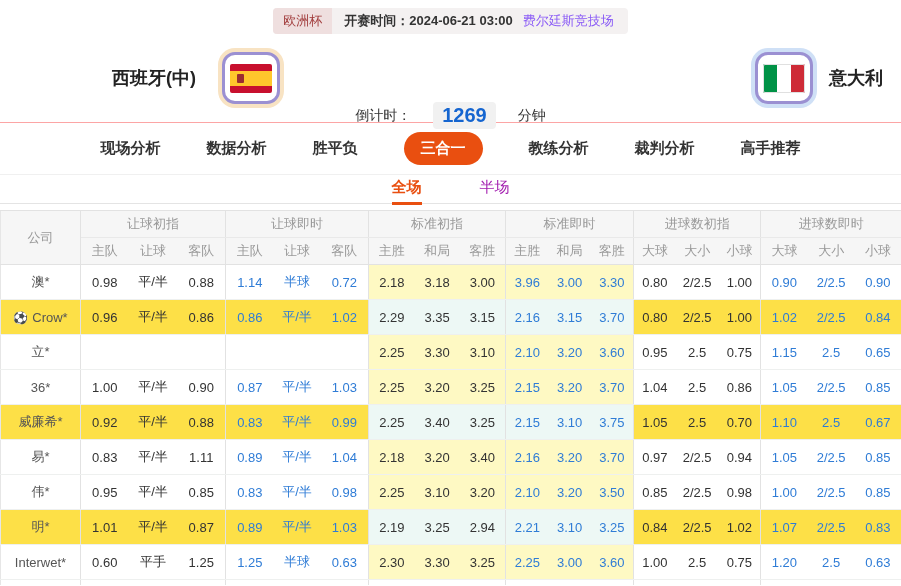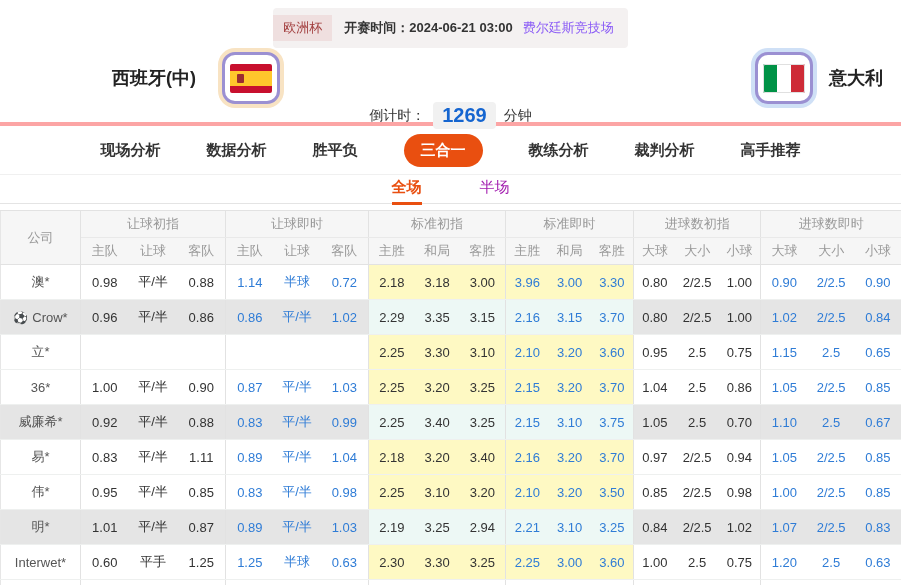--- a/index.html
+++ b/index.html
@@ -2,21 +2,21 @@
 <html><head>
 <meta charset="utf-8">
 <style>
   * { margin:0; padding:0; box-sizing:border-box; }
   html,body { width:901px; height:586px; overflow:hidden; background:#fff;
     font-family:"Liberation Sans","DejaVu Sans",sans-serif; color:#333; }
 
   
   .topbar-wrap { display:flex; justify-content:center; padding-top:8px; height:34px; }
   .topbar { display:flex; align-items:center; background:#f4f1f1; border-radius:4px;
-    overflow:hidden; font-size:13px; height:40px; }
+    overflow:hidden; font-size:13px; height:26px; }
   .league-badge { background:#efdfdf; color:#a13c3c; padding:0 10px; height:26px;
     display:flex; align-items:center; }
   .kickoff { font-weight:bold; color:#333; padding:0 10px 0 12px; }
   .venue { color:#8b5cf6; padding-right:14px; }
 
   
   .match-header { height:88px; display:flex; align-items:center; justify-content:space-between;
     padding:0 18px 0 0; }
   .team-left { display:flex; align-items:center; gap:26px; margin-left:112px; }
   .team-right { display:flex; align-items:center; gap:16px; }
@@ -24,28 +24,28 @@
   .flag-box { width:58px; height:52px; border:3px solid #9b90d2; border-radius:13px;
     background:#fff; display:flex; align-items:center; justify-content:center; }
   .flag-box.spain { box-shadow:0 0 0 4px #f8e3c3; }
   .flag-box.italy { box-shadow:0 0 0 4px #cfe0f6; }
   .flag { width:42px; height:29px; border-radius:2px; position:relative; overflow:hidden; }
   .flag.spain { background:linear-gradient(180deg,#c8102e 0 25%,#ffc72c 25% 75%,#c8102e 75% 100%); }
   .flag.spain::after { content:""; position:absolute; left:7px; top:10px; width:7px; height:9px;
     background:#9b2d30; border-radius:1px; }
   .flag.italy { background:linear-gradient(90deg,#009246 0 33.4%,#ffffff 33.4% 66.7%,#ce2b37 66.7% 100%);
     outline:1px solid #e0e0e0; outline-offset:-1px; }
-  .countdown { display:flex; align-items:center; gap:8px; font-size:14px; color:#333;
+  .countdown { display:flex; align-items:center; gap:22px; font-size:14px; color:#333;
     position:absolute; left:0; right:0; top:68px; justify-content:center; pointer-events:none; }
   .countdown * { pointer-events:auto; }
   .countdown-value { background:#f1f1f1; border-radius:4px; padding:2px 9px;
     color:#1565d0; font-size:20px; font-weight:bold; }
 
   
-  .nav { border-top:4px solid #fca5a5; height:52px; display:flex; align-items:center;
+  .nav { border-top:1px solid #fca5a5; height:52px; display:flex; align-items:center;
     justify-content:center; gap:46px; font-size:15px; font-weight:bold; color:#333; }
   .nav-item { cursor:pointer; white-space:nowrap; }
   .nav-item.active { background:#e94f10; color:#fff; border-radius:17px; padding:7px 17px; }
 
   
   .period { border-top:1px solid #f0f0f0; border-bottom:1px solid #e4e4e4; height:30px;
     display:flex; justify-content:center; gap:58px; font-size:15px; }
   .period-tab { color:#a21caf; padding-top:3px; height:30px; cursor:pointer; }
   .period-tab.active { color:#e94f10; font-weight:bold;
     border-bottom:3px solid #e94f10; }
@@ -53,21 +53,21 @@
   
   table { width:901px; border-collapse:collapse; table-layout:fixed; font-size:13px;
     margin-top:6px; border-left:1px solid #e6e6e6; border-right:1px solid #e6e6e6; }
   thead tr:first-child { border-top:1px solid #e2e2e2; }
   thead th { background:#f6f6f6; color:#999; font-weight:normal; height:27px;
     text-align:center; }
   thead tr:first-child th { border-bottom:1px solid #e9e9e9; }
   thead tr:last-child th { border-bottom:1px solid #e2e2e2; }
   th.company-h { border-bottom:1px solid #e2e2e2 !important; }
   tbody td { height:35px; text-align:center; color:#333; border-bottom:1px solid #eef0ef; }
-  tbody tr.alt td { background:#e5e5e5; }
+  tbody tr.alt td { background:#fde047; }
   td.tint, tr.alt td.tint { background:#edf8f5; }
   tr:not(.alt) td.tint { background:#fef9c3; }
   td.live { color:#2f7cd6; }
   .group-start { border-left:1px solid #e2e2e2; }
   td.company, th.company-h { border-right:1px solid #e2e2e2; }
   td.company { color:#555; }
   .ball-icon { font-size:12px; margin-right:4px; color:#333; }
   tr.partial td { height:5px; border-bottom:none; }
 </style>
 </head>

